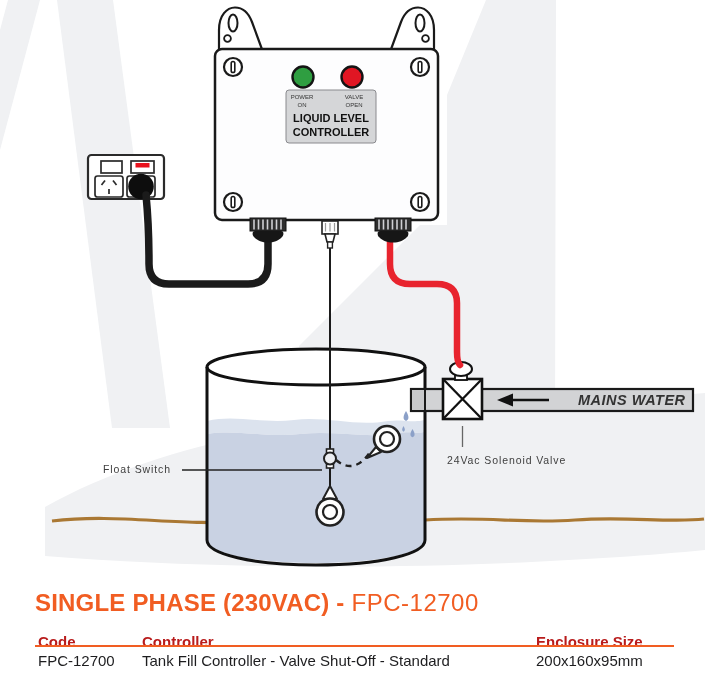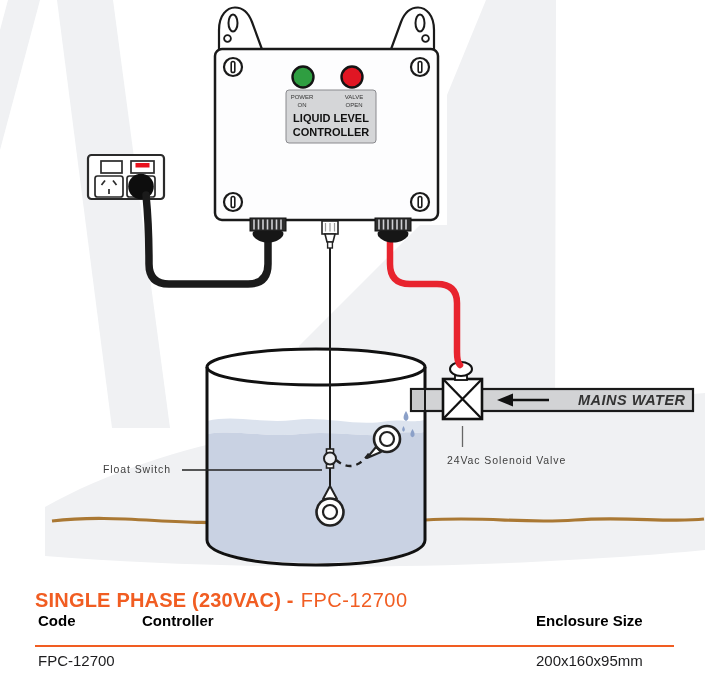--- a/index.html
+++ b/index.html
@@ -1,23 +1,23 @@
 <!DOCTYPE html>
 <html><head>
 <meta charset="utf-8">
 <style>
   html,body{margin:0;padding:0;background:#ffffff;}
   .stage{position:relative;width:712px;height:700px;background:#ffffff;overflow:hidden;
          font-family:"Liberation Sans", sans-serif;}
   .stage svg{position:absolute;left:0;top:0;}
   .caption{position:absolute;left:0;top:583px;width:712px;height:117px;}
-  .title{position:absolute;left:35px;top:6px;font-size:20px;color:#f15d22;white-space:nowrap;}
+  .title{position:absolute;left:35px;top:6px;font-size:24px;color:#f15d22;white-space:nowrap;}
   .title .t-bold{font-weight:bold;margin-right:7px;letter-spacing:0.2px;}
   .title .t-code{font-weight:normal;letter-spacing:0.5px;}
-  .th{position:absolute;top:29px;font-size:15px;font-weight:bold;color:#000000;white-space:nowrap;}
+  .th{position:absolute;top:50px;font-size:15px;font-weight:bold;color:#b91c1c;white-space:nowrap;}
   .td{position:absolute;top:69px;font-size:15px;color:#1d1d1f;white-space:nowrap;}
   .col-code{left:38px;}
   .col-desc{left:142px;}
   .col-size{left:536px;}
   .rule{position:absolute;left:35px;top:62px;width:639px;height:2px;background:#f15d22;}
   text{font-family:"Liberation Sans", sans-serif;}
 </style>
 </head>
 <body>
 
@@ -199,16 +199,17 @@
     <span class="t-bold">SINGLE PHASE (230VAC) -</span><span class="t-code">FPC-12700</span>
   </div>
 
   <div class="th col-code">Code</div>
   <div class="th col-desc">Controller</div>
   <div class="th col-size">Enclosure Size</div>
 
   <div class="rule"></div>
 
   <div class="td col-code">FPC-12700</div>
+  <div class="td col-desc">Tank Fill Controller - Valve Shut-Off - Standard</div>
   <div class="td col-size">200x160x95mm</div>
 </div>
 
 </div>
 
 </body></html>

